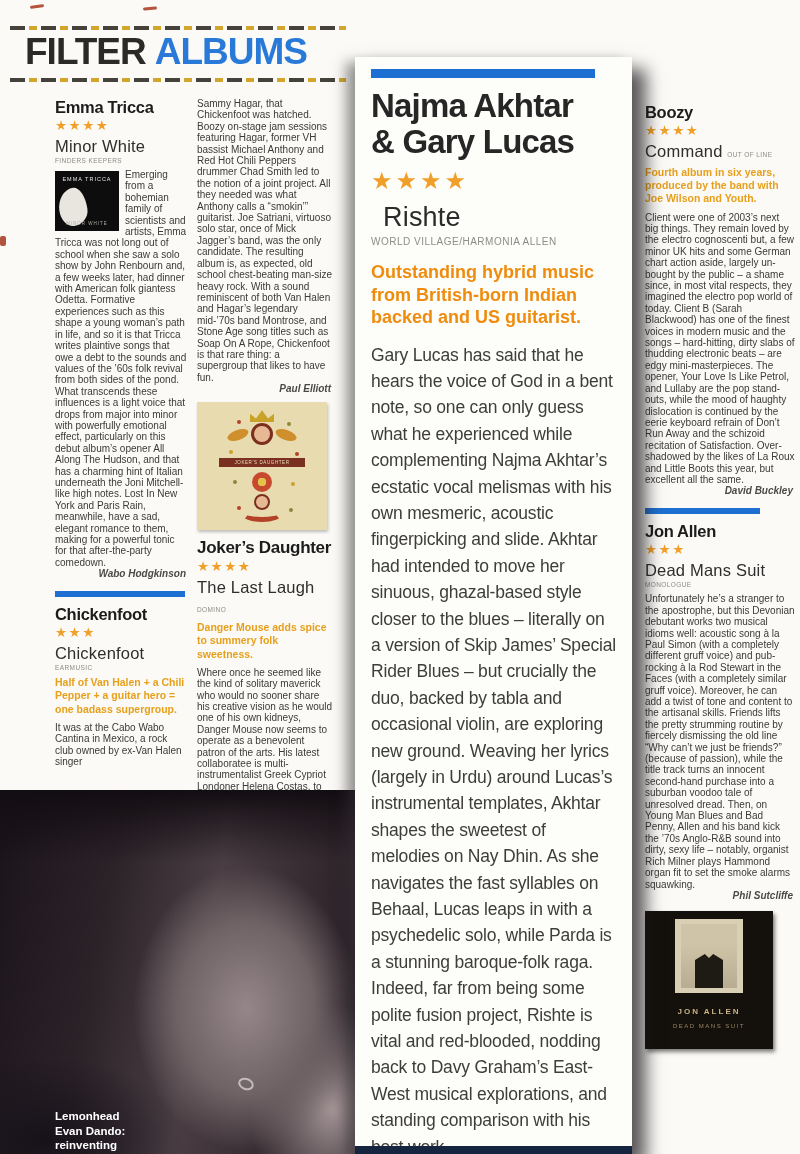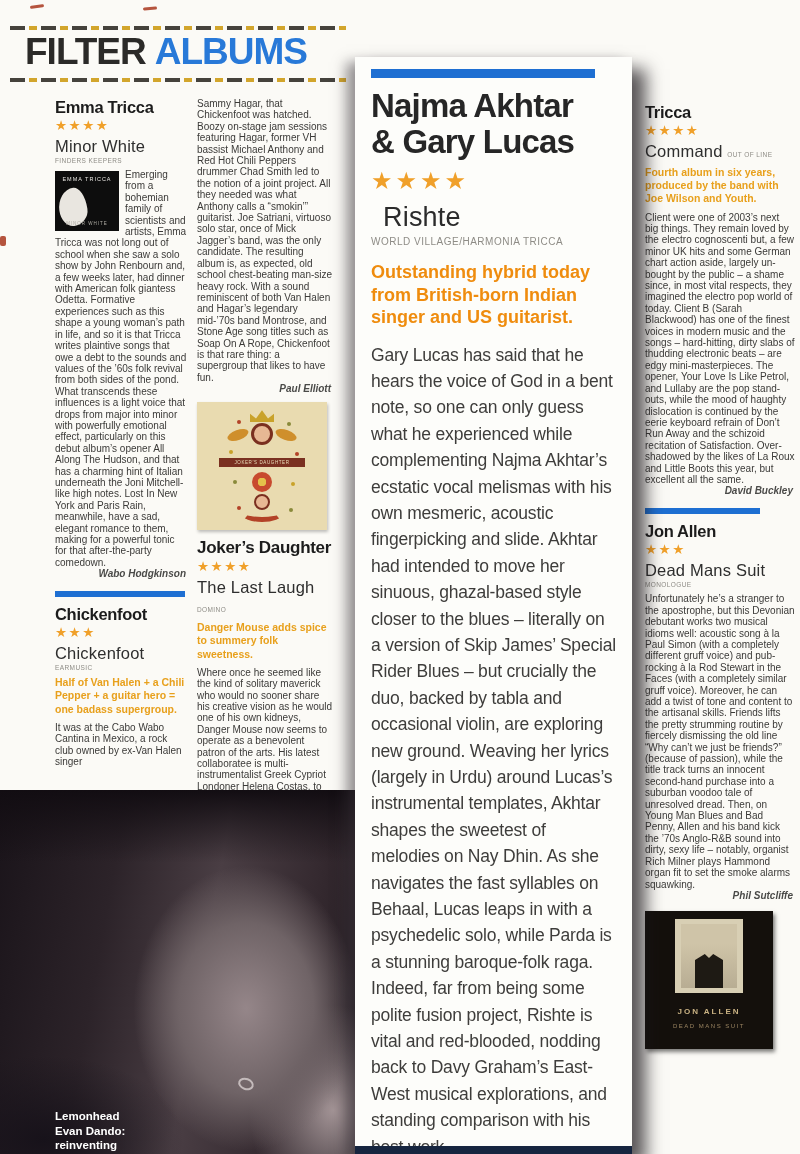--- a/index.html
+++ b/index.html
@@ -160,30 +160,30 @@
 </div>
 
 <div class="panel">
   <div class="panel-bar"></div>
   <h2 class="artist">
     <span style="display:block;">Najma Akhtar</span>
     <span style="display:block;">&amp; Gary Lucas</span>
   </h2>
   <div class="stars">★★★★</div>
   <div class="album">Rishte</div>
-  <div class="label">WORLD VILLAGE/HARMONIA TRICCA</div>
-  <p class="standfirst">Outstanding hybrid today from British-born Indian singer and US guitarist.</p>
+  <div class="label">WORLD VILLAGE/HARMONIA ALLEN</div>
+  <p class="standfirst">Outstanding hybrid music from British-born Indian backed and US guitarist.</p>
   <p class="body-text">Gary Lucas has said that he hears the voice of God in a bent note, so one can only guess what he experienced while complementing Najma Akhtar’s ecstatic vocal melismas with his own mesmeric, acoustic fingerpicking and slide. Akhtar had intended to move her sinuous, ghazal-based style closer to the blues – literally on a version of Skip James’ Special Rider Blues – but crucially the duo, backed by tabla and occasional violin, are exploring new ground. Weaving her lyrics (largely in Urdu) around Lucas’s instrumental templates, Akhtar shapes the sweetest of melodies on Nay Dhin. As she navigates the fast syllables on Behaal, Lucas leaps in with a psychedelic solo, while Parda is a stunning baroque-folk raga. Indeed, far from being some polite fusion project, Rishte is vital and red-blooded, nodding back to Davy Graham’s East-West musical explorations, and standing comparison with his best work.</p>
 
   <div class="panel-bottom-bar"></div>
 </div>
 
 <div class="col col4">
   <div>
-    <h2 class="artist">Tricca</h2>
+    <h2 class="artist">Boozy</h2>
     <div class="stars">★★★★</div>
     <div class="album"><span>Command</span> <span class="label-inline">OUT OF LINE</span></div>
     <p class="standfirst">Fourth album in six years, produced by the band with Joe Wilson and Youth.</p>
     <p class="body-text">Client were one of 2003’s next big things. They remain loved by the electro cognoscenti but, a few minor UK hits and some German chart action aside, largely un-bought by the public – a shame since, in most vital respects, they imagined the electro pop world of today. Client B (Sarah Blackwood) has one of the finest voices in modern music and the songs – hard-hitting, dirty slabs of thudding electronic beats – are edgy mini-masterpieces. The opener, Your Love Is Like Petrol, and Lullaby are the pop stand-outs, while the mood of haughty dislocation is continued by the eerie keyboard refrain of Don’t Run Away and the schizoid recitation of Satisfaction. Over-shadowed by the likes of La Roux and Little Boots this year, but excellent all the same.</p>
     <div class="byline">David Buckley</div>
   </div>
   <div class="divider-bar"></div>
   <div>
     <h2 class="artist">Jon Allen</h2>
     <div class="stars">★★★</div>

